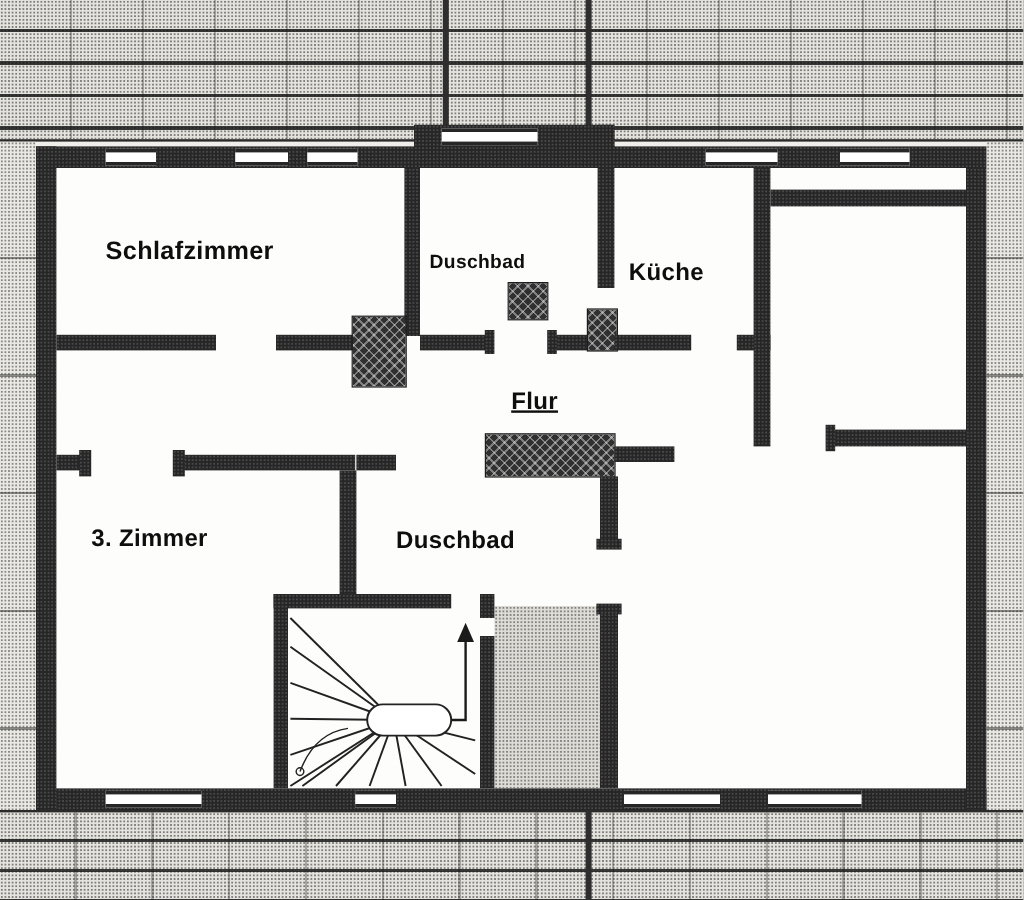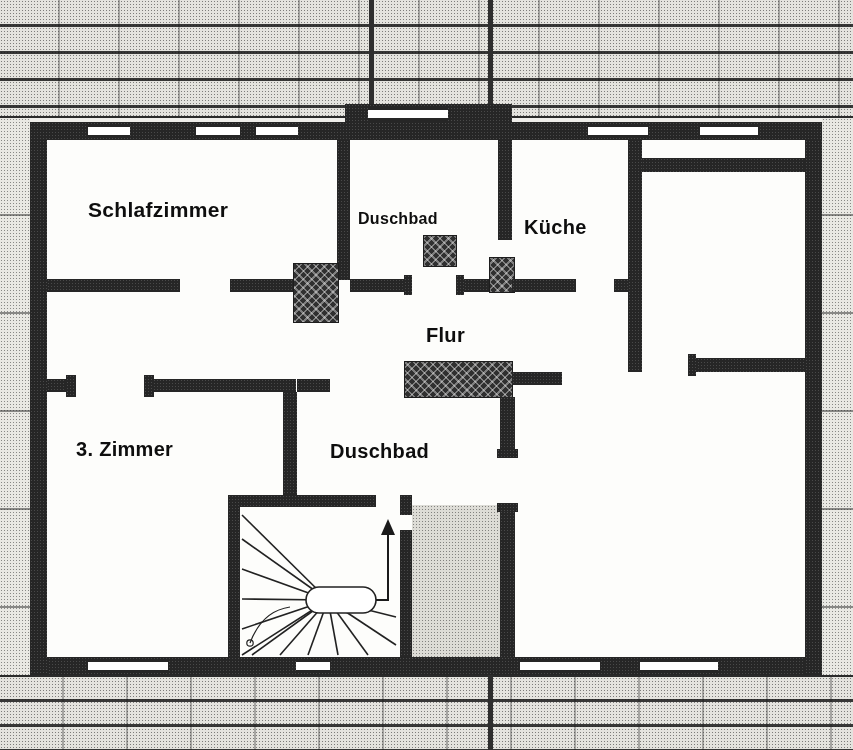--- a/index.html
+++ b/index.html
@@ -191,17 +191,17 @@
 
     <g stroke="#1b1b1b" stroke-width="2" fill="#1b1b1b">
       <path d="M 148 105 L 160 105 L 160 34" fill="none"></path>
       <polygon points="153,40 167,40 160,24" stroke="none"></polygon>
     </g>
   </svg>
 
   <div class="room-label" style="left:88px;  top:198px;">Schlafzimmer</div>
   <div class="room-label" style="left:358px; top:210px; font-size:16px;">Duschbad</div>
   <div class="room-label" style="left:524px; top:216px; font-size:20px;text-align:center;">Küche</div>
-  <div class="room-label" style="left:426px; top:324px; font-size:20px;">Flur</div>
+  <div class="room-label" style="left:426px; top:324px; font-size:20px;text-decoration:underline;">Flur</div>
   <div class="room-label" style="left:76px;  top:438px; font-size:20px;">3. Zimmer</div>
   <div class="room-label" style="left:330px; top:440px; font-size:20px;">Duschbad</div>
 
 </div>
 
 </body></html>

